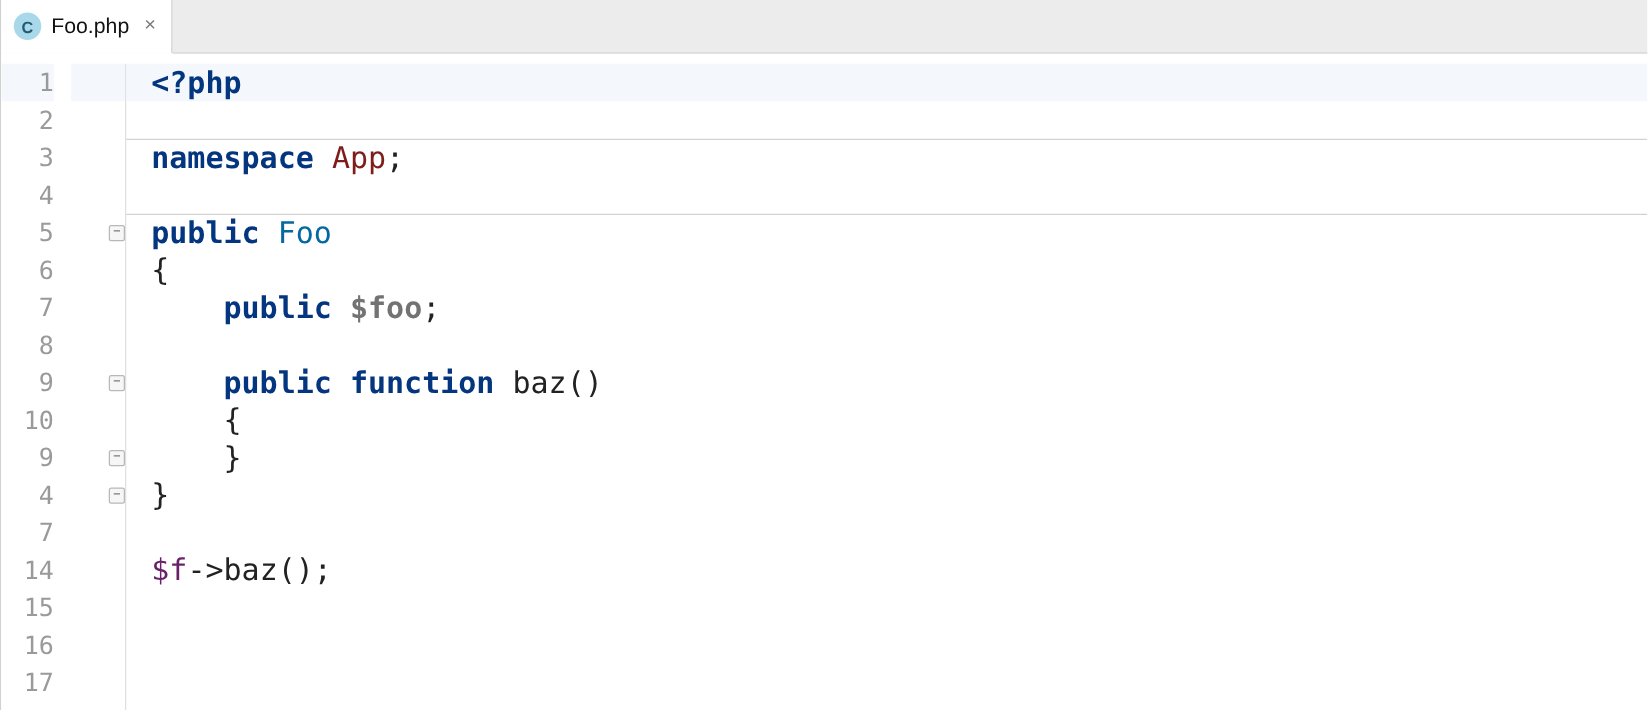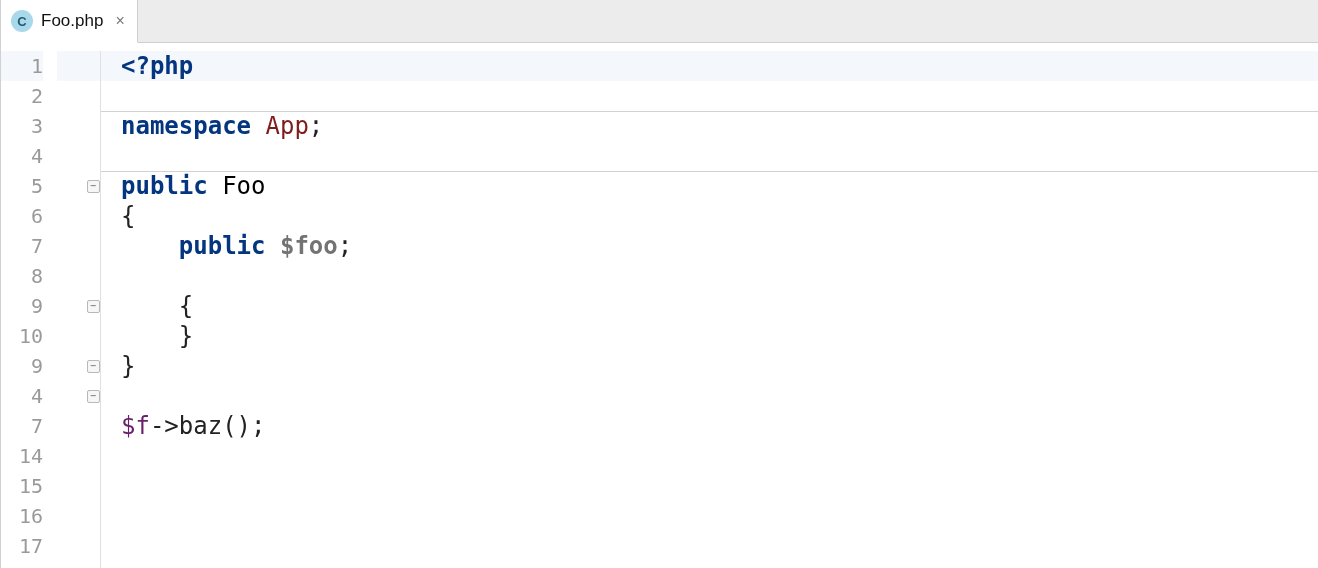--- a/index.html
+++ b/index.html
@@ -133,21 +133,21 @@
     top: 0px;
   }
   
   .kw   { color: #04357f; font-weight: 700; }   
   .var  { color: #6a1f6a; }                      
   .varb { color: #737373; font-weight: 700; }   
   .func { color: #222; }                         
   .txt  { color: #7f1d1d; }
   .op   { color: #222; }
   .punct{ color: #222; }
-  .cls  { color: #000000; }
+  .cls  { color: #0369a1; }
 </style>
 </head>
 <body>
 
 <div class="container">
 
   <div class="tabbar">
     <div class="tab">
       <span class="tab-icon">C</span>
       <span>Foo.php</span>
@@ -187,20 +187,21 @@
         <div class="hsep" style="top: 60px;"></div>
         <div class="hsep" style="top: 120px;"></div>
         <div class="line" style="position: relative; z-index: 1;"><span class="kw">&lt;?php</span></div>
         <div class="line" style="position: relative; z-index: 1;"></div>
         <div class="line" style="position: relative; z-index: 1;"><span class="kw">namespace </span><span class="txt">App</span><span class="punct">;</span></div>
         <div class="line" style="position: relative; z-index: 1;"></div>
         <div class="line" style="position: relative; z-index: 1;"><span class="kw">public </span><span class="cls">Foo</span></div>
         <div class="line" style="position: relative; z-index: 1;"><span class="punct">{</span></div>
         <div class="line" style="position: relative; z-index: 1;"><span class="txt">    </span><span class="kw">public </span><span class="varb">$foo</span><span class="punct">;</span></div>
         <div class="line" style="position: relative; z-index: 1;"></div>
+        <div class="line" style="position: relative; z-index: 1;"><span class="txt">    </span><span class="kw">public function </span><span class="func">baz</span><span class="punct">()</span></div>
         <div class="line" style="position: relative; z-index: 1;"><span class="punct">    {</span></div>
         <div class="line" style="position: relative; z-index: 1;"><span class="punct">    }</span></div>
         <div class="line" style="position: relative; z-index: 1;"><span class="punct">}</span></div>
         <div class="line" style="position: relative; z-index: 1;"></div>
         <div class="line" style="position: relative; z-index: 1;"><span class="var">$f</span><span class="op">-&gt;</span><span class="func">baz</span><span class="punct">();</span></div>
         <div class="line" style="position: relative; z-index: 1;"></div>
         <div class="line" style="position: relative; z-index: 1;"></div>
       </div>
   </div>
 

